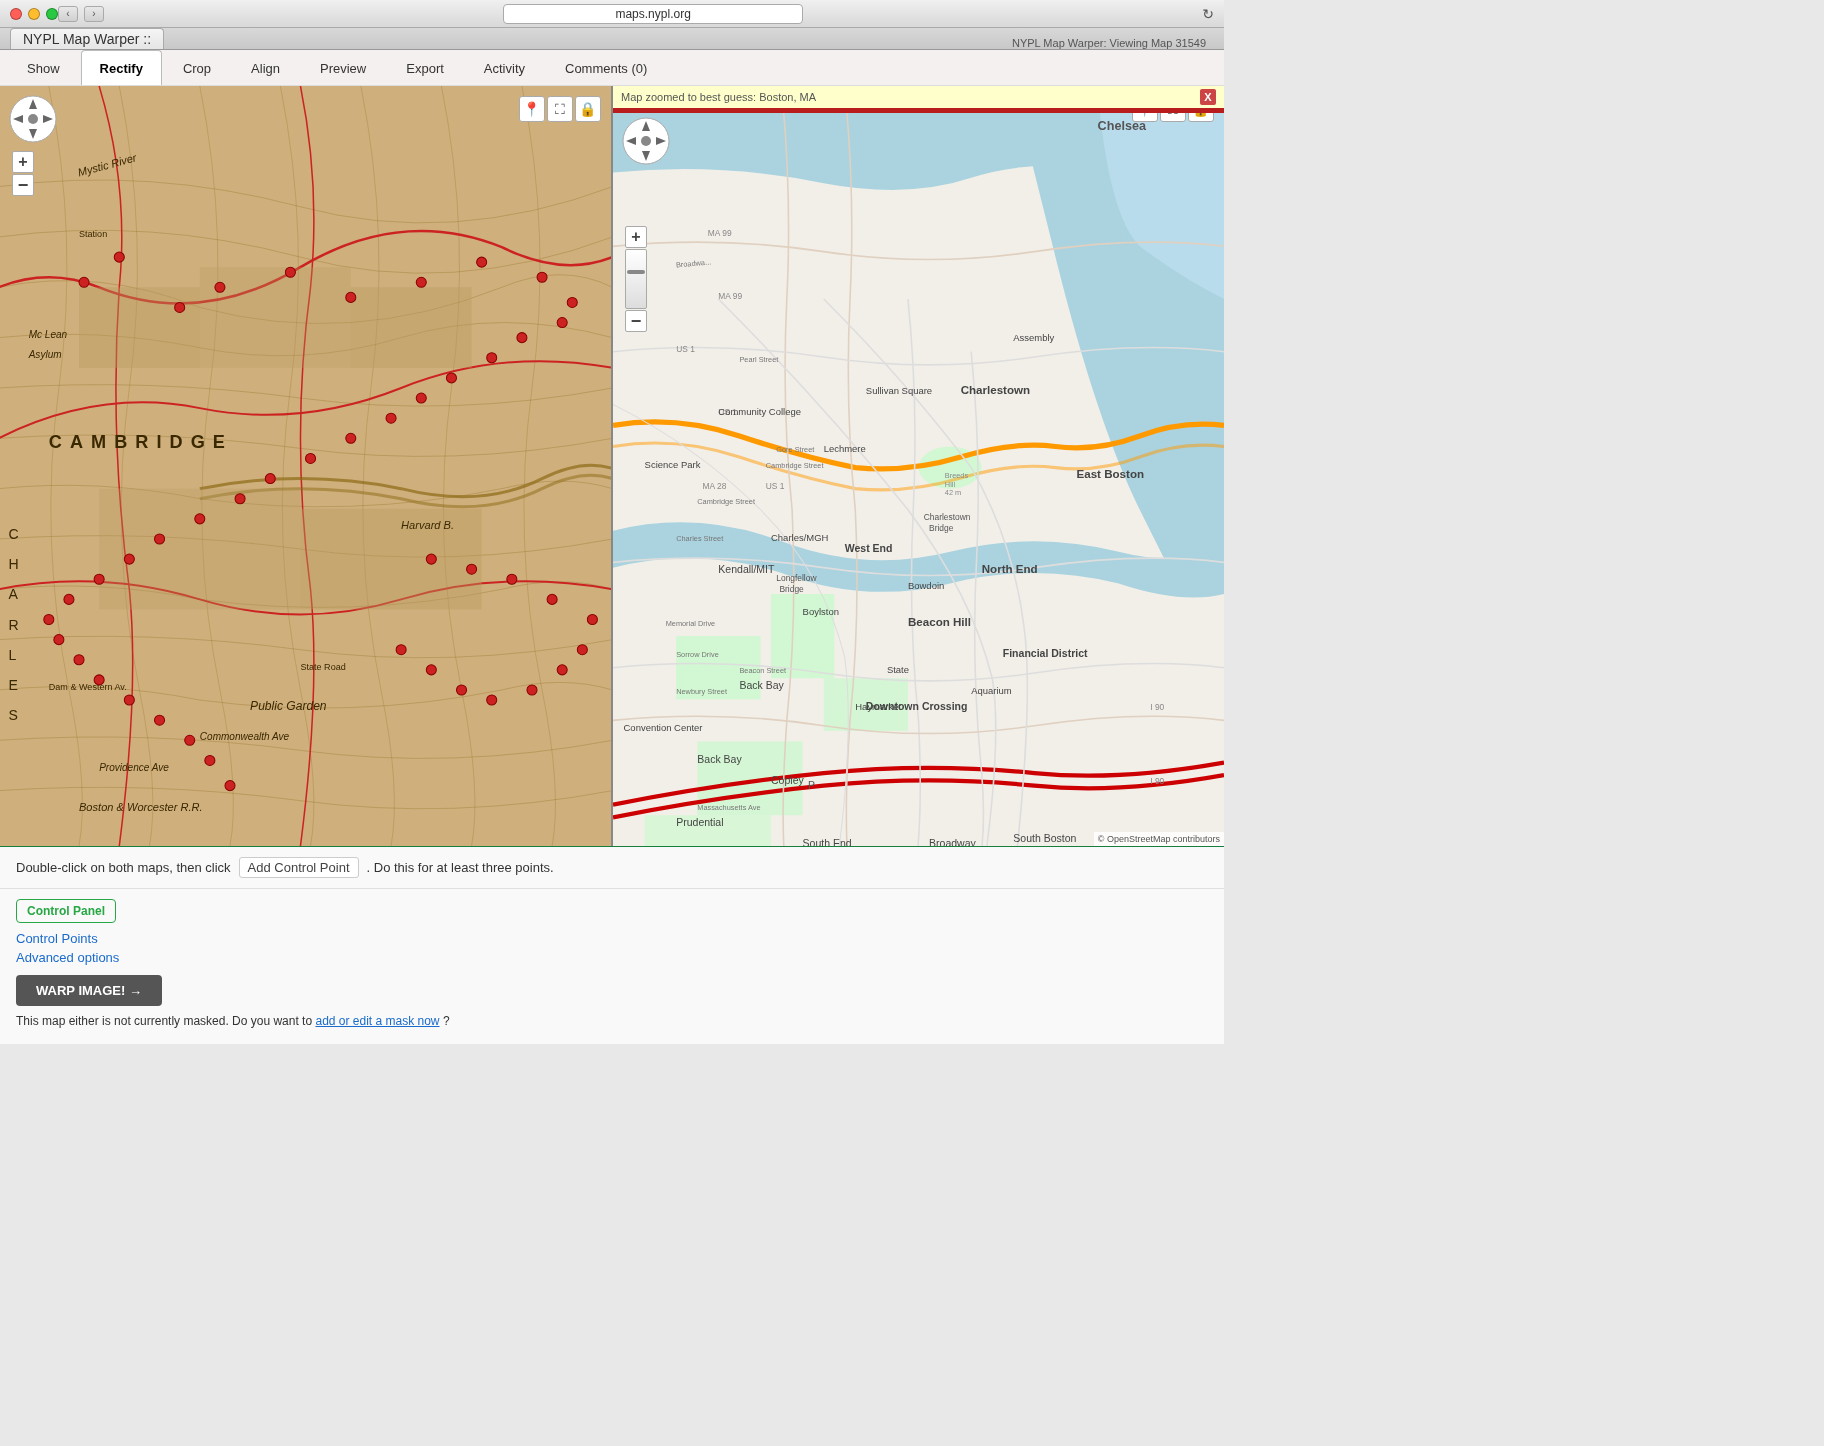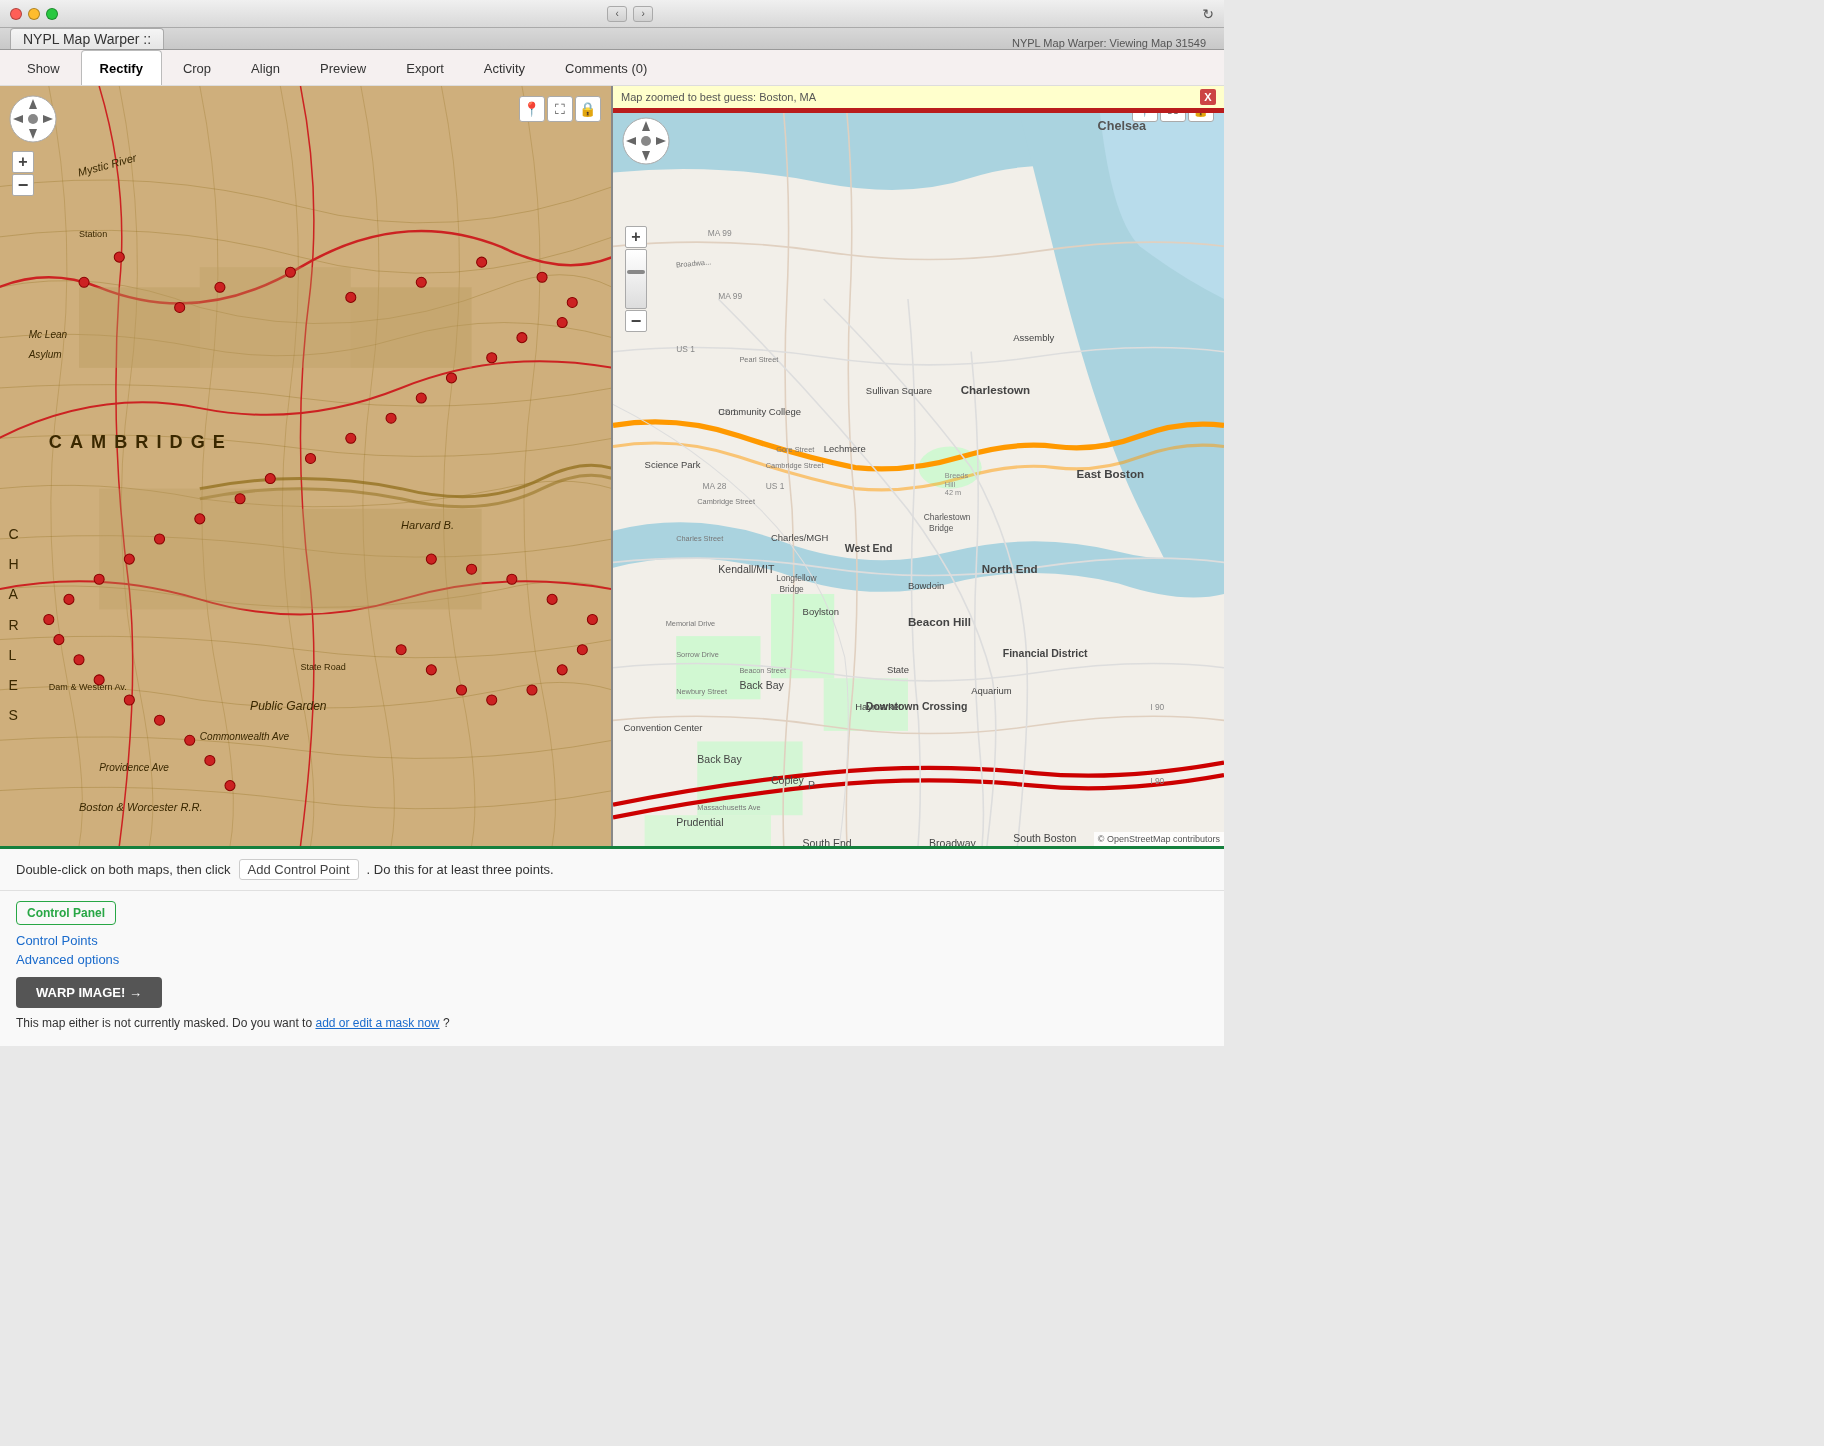--- a/index.html
+++ b/index.html
@@ -219,21 +219,21 @@
       border-radius: 2px;
       cursor: pointer;
       font-size: 11px;
       display: flex; align-items: center; justify-content: center;
       font-weight: bold;
     }
 
     
     .instruction-bar {
       background: #f9f9f9;
-      border-top: 3px solid #15803d;
+      border-top: 1px solid #15803d;
       padding: 10px 16px;
       display: flex;
       align-items: center;
       gap: 8px;
       font-size: 13px;
       color: #333;
     }
     .add-control-point-badge {
       background: #fff;
       border: 1px solid #ccc;
@@ -327,20 +327,23 @@
 
 <div class="title-bar">
   <div class="title-bar-buttons">
     <div class="tb-btn tb-close"></div>
     <div class="tb-btn tb-min"></div>
     <div class="tb-btn tb-max"></div>
   </div>
   <div class="title-bar-nav">
     <div class="nav-arrow">‹</div>
     <div class="nav-arrow">›</div>
+  </div>
+  <div style="display:flex;flex:1;justify-content:center;">
+    <div class="url-bar">maps.nypl.org</div>
   </div>
   <div class="title-bar-right">
     <span style="font-size:14px;color:#555;cursor:pointer;">↻</span>
   </div>
 </div>
 
 <div class="browser-tab-bar">
   <div class="browser-tab">
     <span class="browser-tab-title">NYPL Map Warper ::</span>
   </div>

